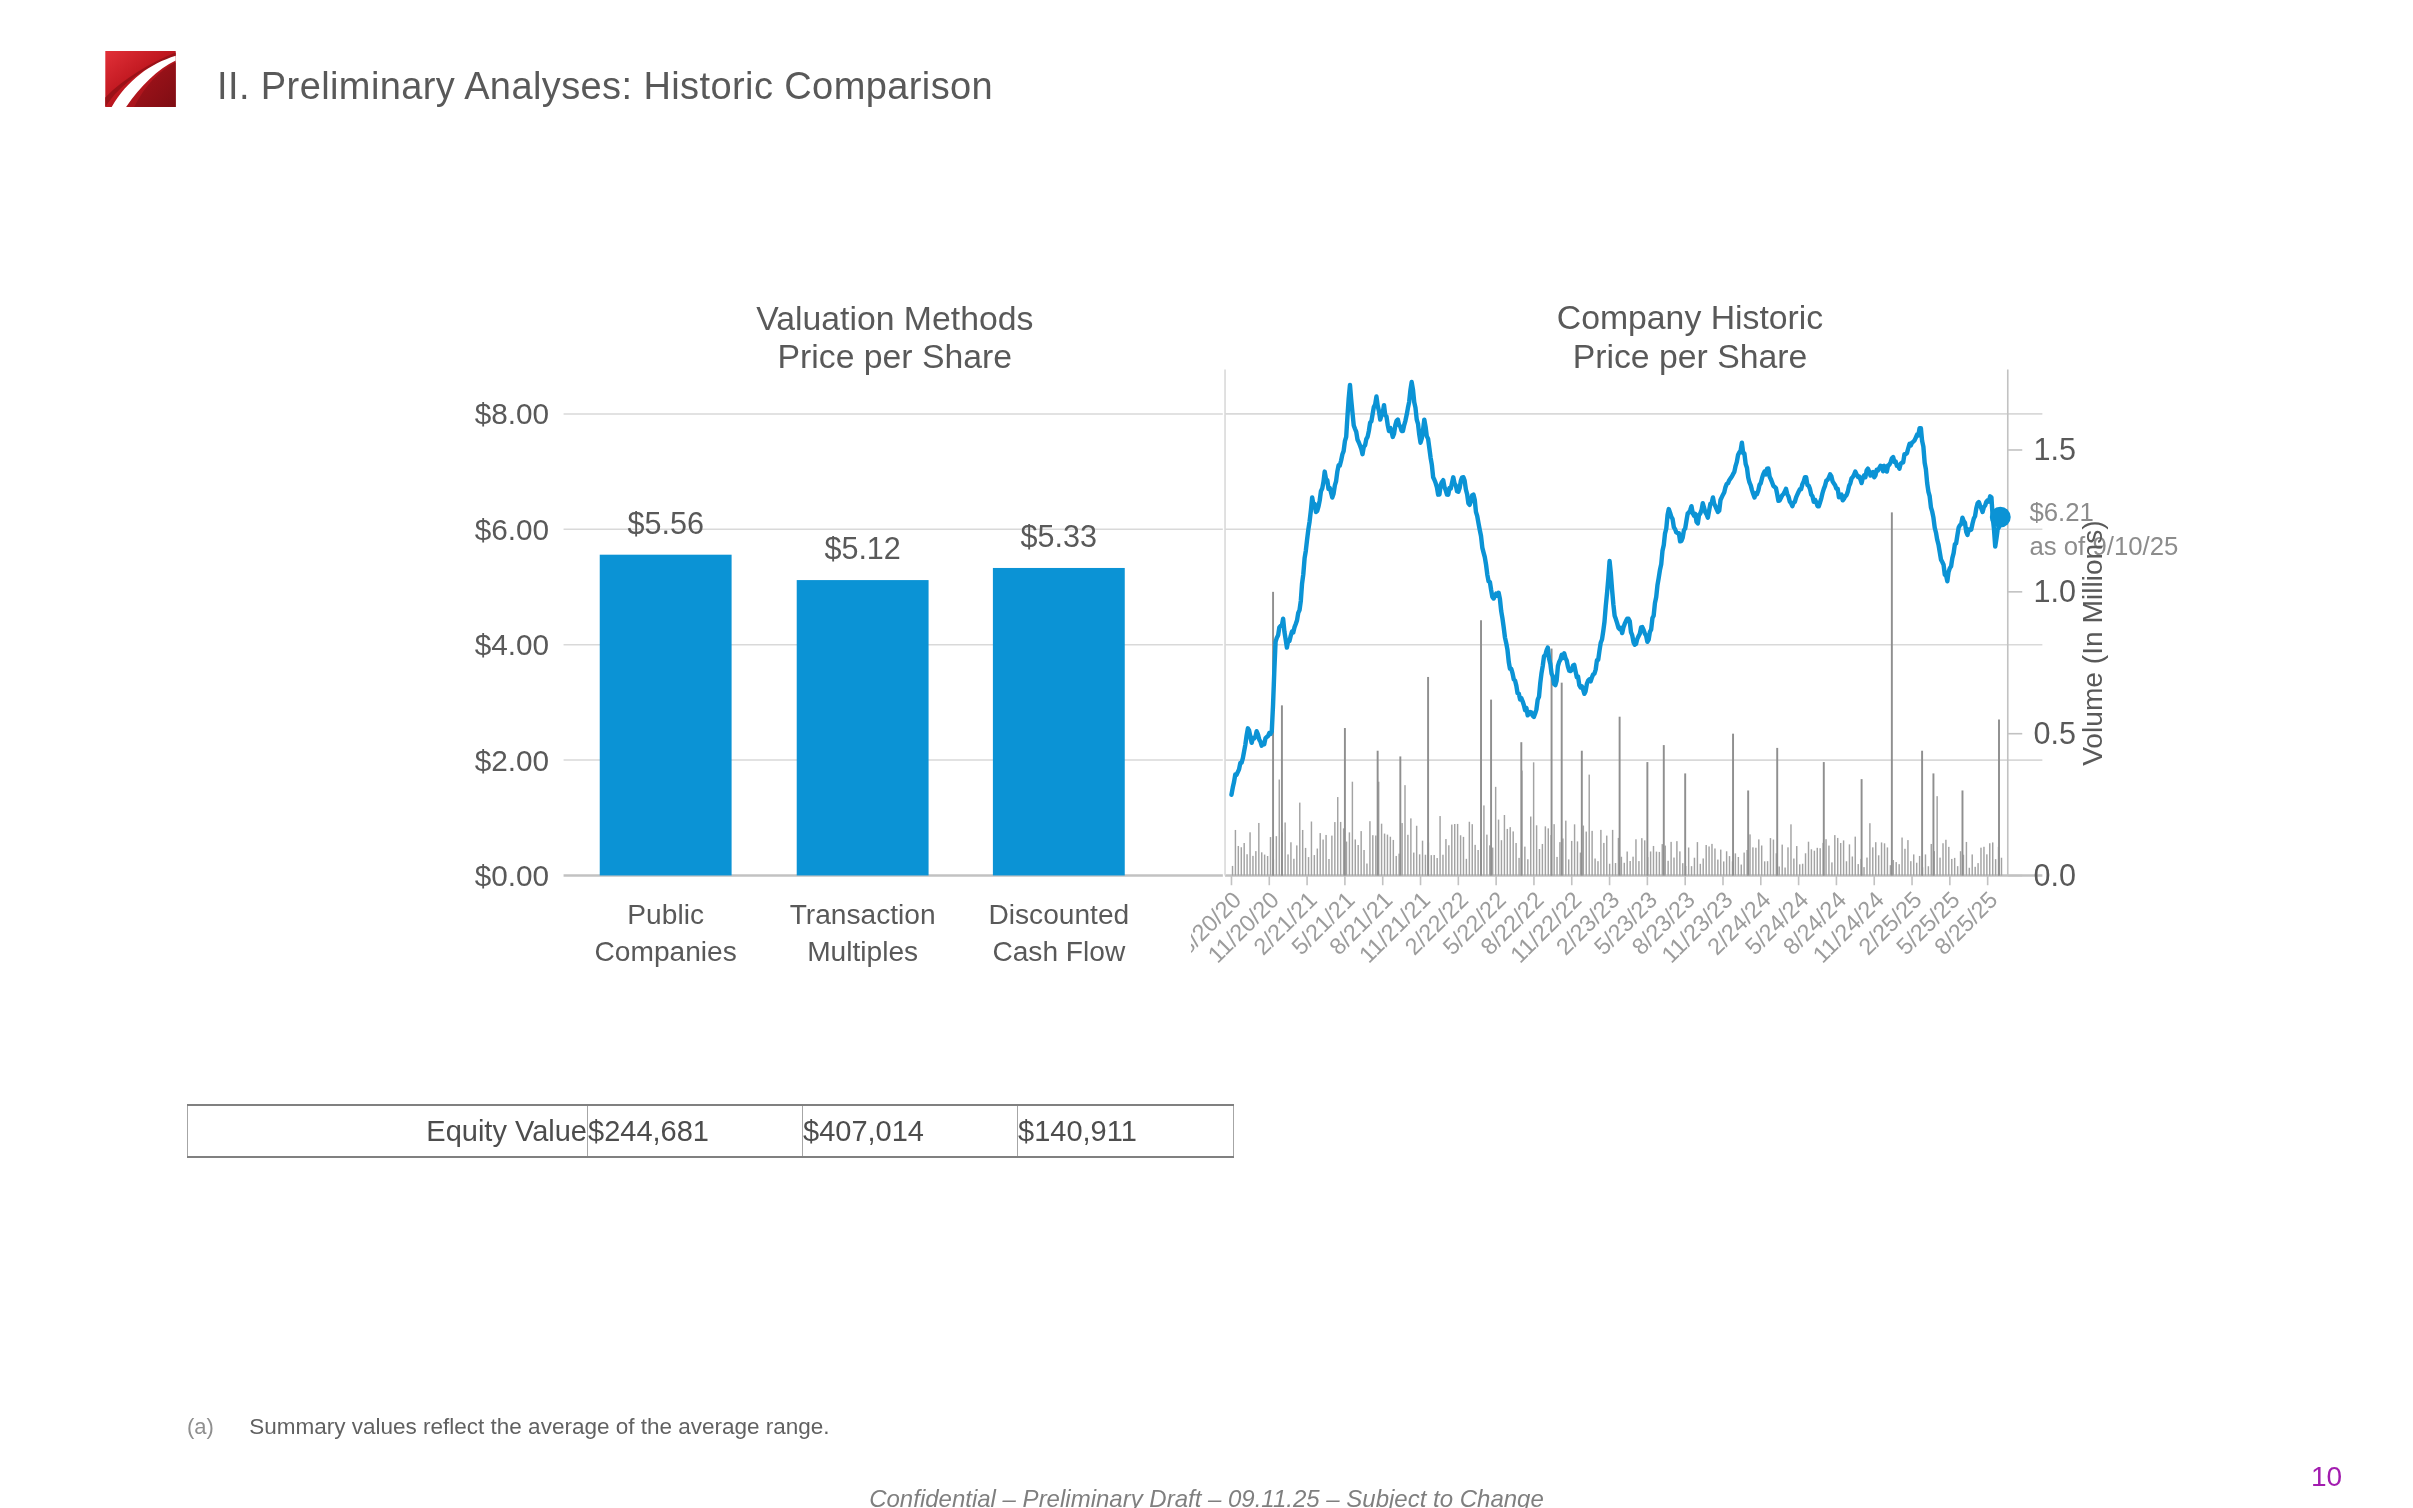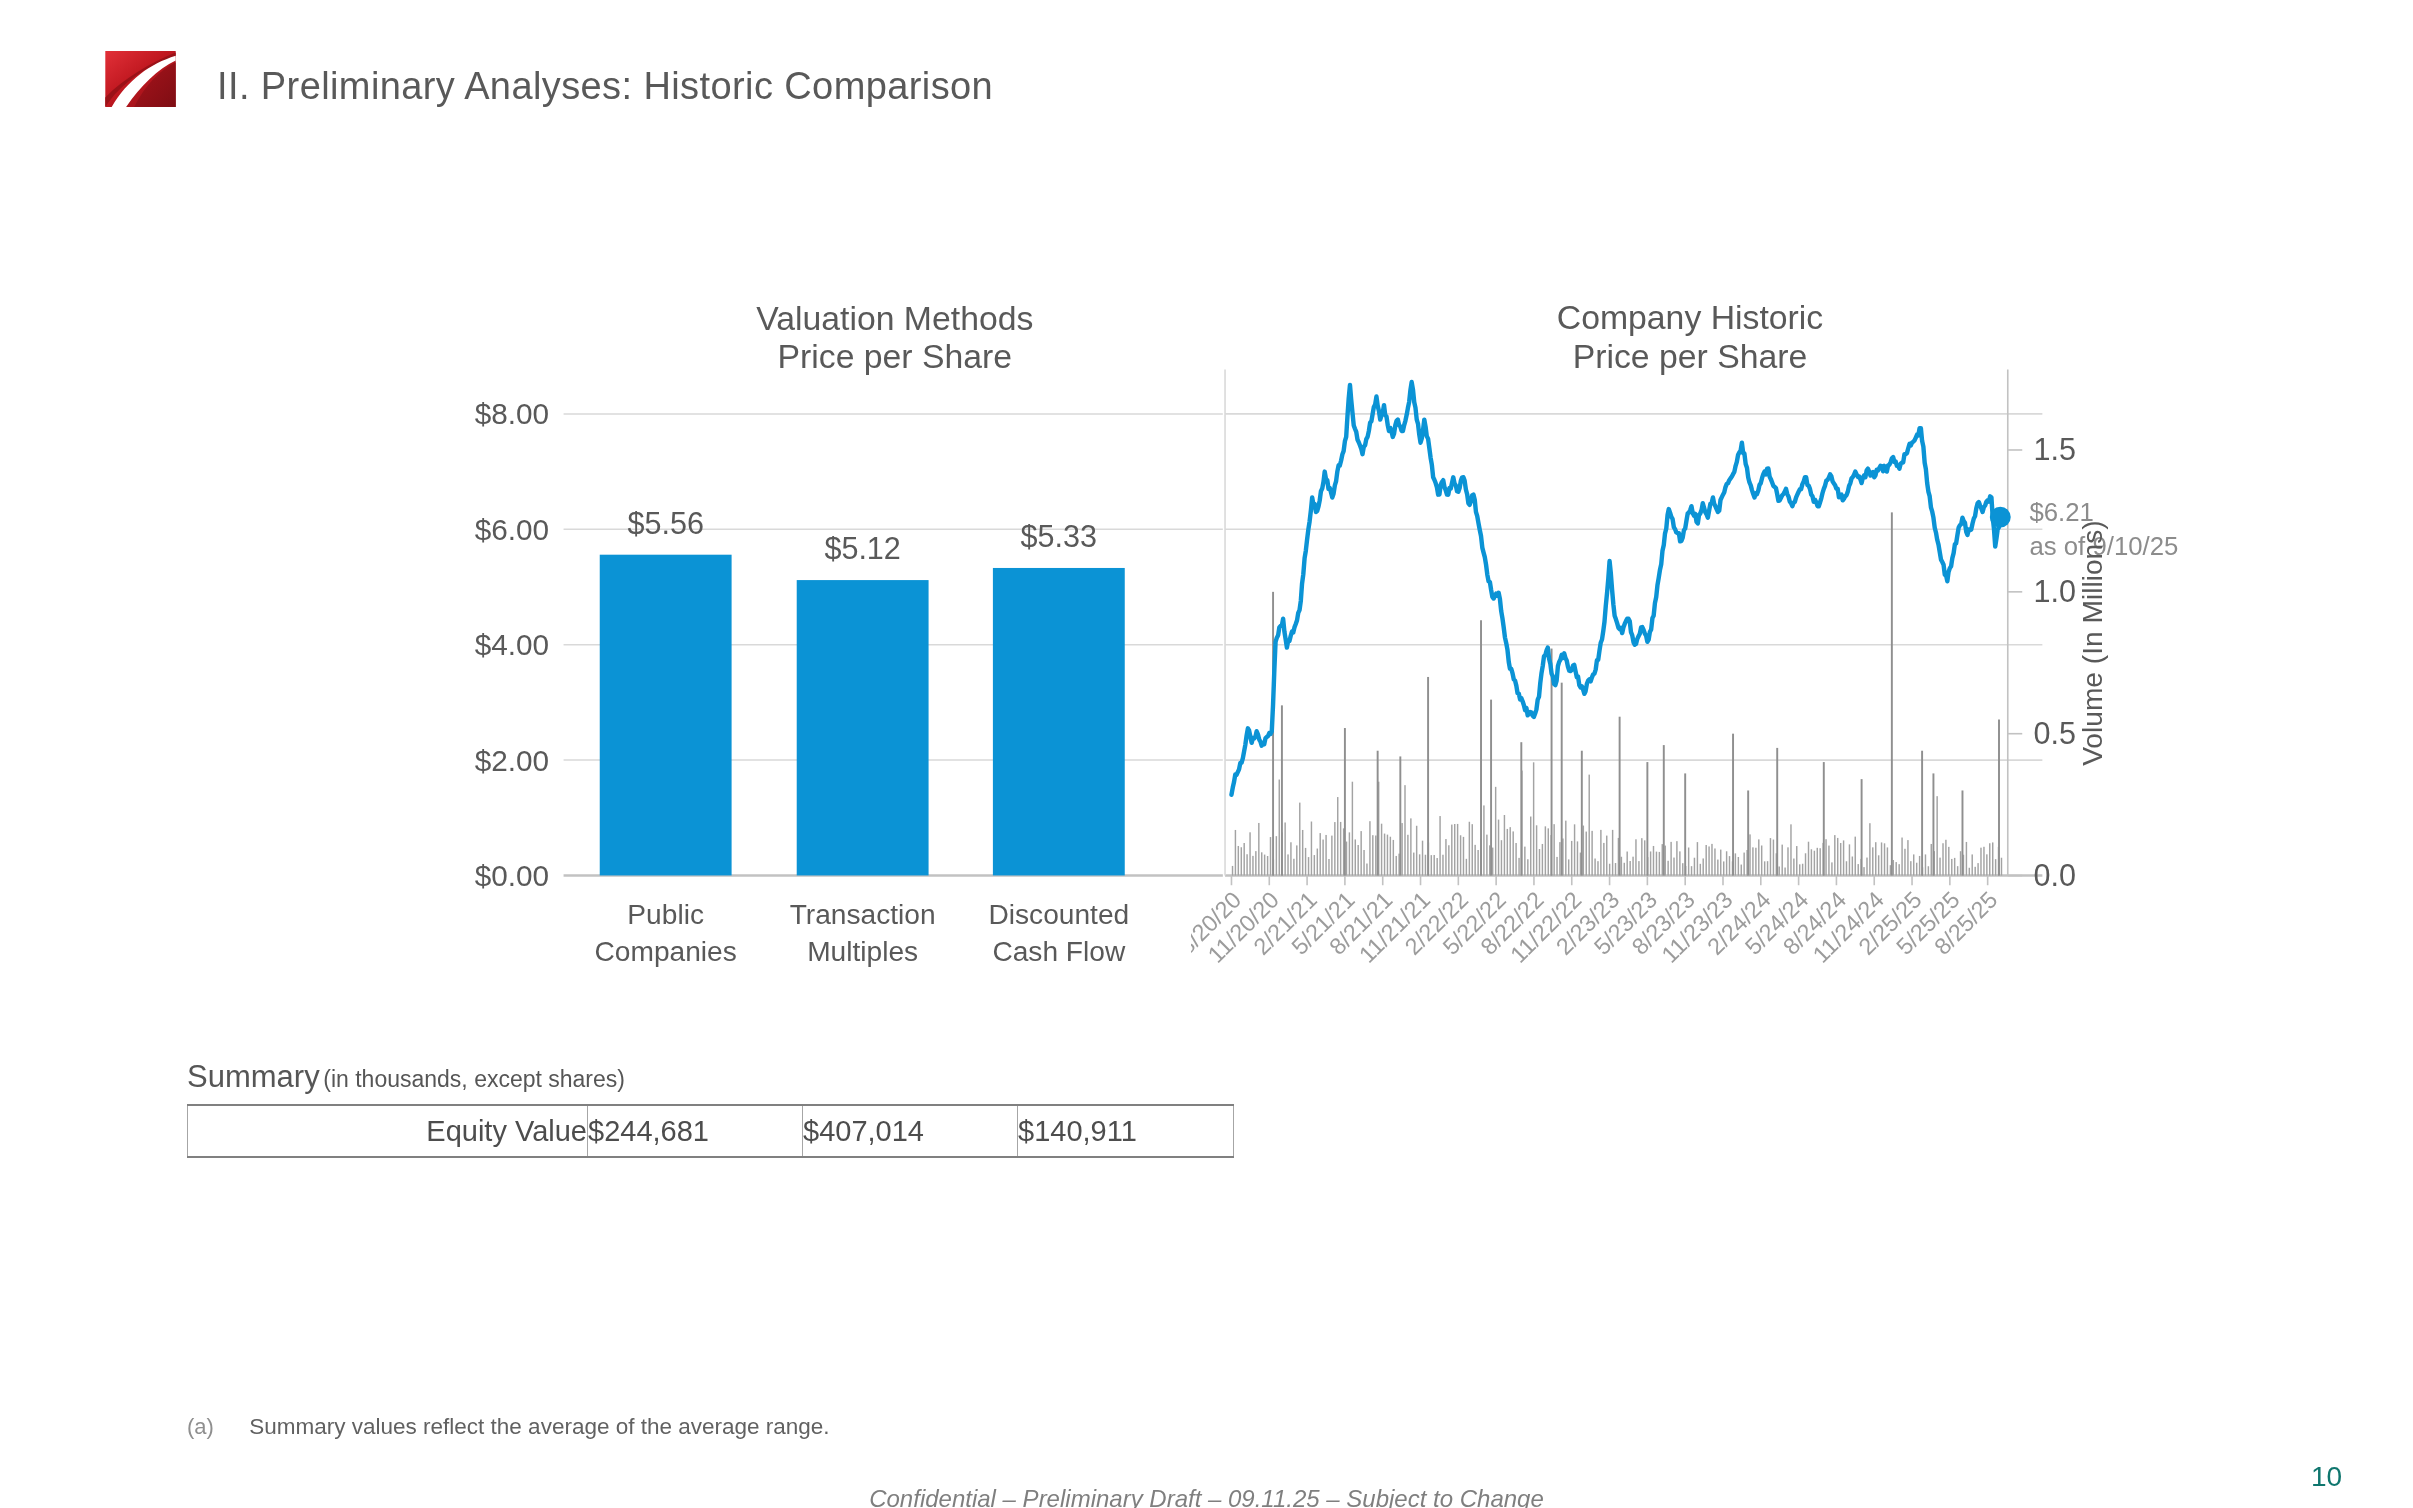--- a/index.html
+++ b/index.html
@@ -15,21 +15,21 @@
   table.sum-table{position:absolute;left:187px;top:1104px;width:1046px;border-collapse:collapse;
                   table-layout:fixed;font-size:29px;color:#4d4d4d;}
   table.sum-table td{border-left:1.6px solid #a6a6a6;border-right:1.6px solid #a6a6a6;
                      border-top:2.4px solid #808080;border-bottom:2.4px solid #808080;
                      height:50px;text-align:left;padding:0;}
   table.sum-table td.lbl{text-align:right;padding-left:13px;}
   .footnote{position:absolute;left:187px;top:1414px;font-size:22.5px;color:#616161;}
   .footnote .marker{display:inline-block;width:56px;color:#8f8f8f;font-size:22px;}
   .footer{position:absolute;left:0;right:0;top:1485px;text-align:center;font-style:italic;
           font-size:24px;color:#7f7f7f;}
-  .pagenum{position:absolute;left:2311px;top:1461px;font-size:28px;color:#0f766e;}
+  .pagenum{position:absolute;left:2311px;top:1461px;font-size:28px;color:#a21caf;}
 </style>
 </head>
 <body>
 
 <div class="slide">
 
   <svg class="logo" viewBox="0 0 88 70">
     <defs>
       <linearGradient id="lgred" x1="0" y1="0" x2="1" y2="1">
         <stop offset="0" stop-color="#E23038"></stop>
@@ -428,24 +428,20 @@
         <rect x="957.5" y="653.2" width="2.4" height="105.8" fill="#8f8f8f"></rect>
         <rect x="1002.9" y="565.0" width="2.4" height="194.0" fill="#8f8f8f"></rect>
       </g>
       <path d="M50.0 658.5L51.6 649.6L53.1 643.1L54.7 633.4L56.3 633.9L57.8 630.5L59.4 627.0L61.0 619.1L62.5 618.9L64.1 613.3L65.7 604.7L67.2 596.5L68.8 585.1L70.4 576.0L71.9 578.6L73.5 586.5L75.1 594.0L76.6 588.0L78.2 588.7L79.8 586.3L81.3 579.6L82.9 583.5L84.5 589.9L86.0 592.4L87.6 597.6L89.2 593.8L90.7 595.7L92.3 588.1L93.9 586.8L95.4 585.6L97.0 581.8L98.6 582.9L100.1 579.6L101.7 546.3L103.3 503.2L104.8 468.4L106.4 463.3L108.0 460.3L109.5 450.5L111.1 448.6L112.7 447.6L114.2 439.7L115.8 455.8L117.4 465.6L118.9 475.6L120.5 466.9L122.1 467.3L123.6 461.2L125.2 455.6L126.8 456.7L128.3 450.5L129.9 446.3L131.5 441.6L133.0 432.4L134.6 429.0L136.2 417.3L137.7 396.4L139.3 384.4L140.9 364.4L142.4 355.3L144.0 341.3L145.6 328.5L147.1 318.9L148.7 305.3L150.3 289.0L151.8 297.2L153.4 297.0L155.0 307.0L156.5 305.8L158.1 300.5L159.7 292.6L161.2 281.2L162.8 277.9L164.4 269.4L165.9 256.8L167.5 266.1L169.1 267.4L170.6 278.3L172.2 277.2L173.8 283.0L175.3 289.0L176.9 284.4L178.5 274.0L180.0 269.1L181.6 256.8L183.2 248.8L184.7 249.3L186.3 243.0L187.9 235.2L189.4 231.4L191.0 219.0L192.6 213.7L194.1 189.1L195.7 166.3L197.3 149.1L198.8 167.1L200.4 183.5L202.0 199.4L203.5 203.5L205.1 207.5L206.7 217.3L208.2 220.4L209.8 224.4L211.4 228.7L212.9 235.2L214.5 225.9L216.1 224.1L217.6 216.5L219.2 213.7L220.8 206.2L222.3 196.1L223.9 194.3L225.5 185.0L227.0 176.5L228.6 173.4L230.2 163.5L231.7 174.8L233.3 181.4L234.9 192.2L236.4 187.1L238.0 183.8L239.6 174.2L241.1 186.6L242.7 188.4L244.3 199.4L245.8 206.5L247.4 202.5L249.0 207.4L250.5 213.7L252.1 209.6L253.7 199.1L255.2 193.8L256.8 192.2L258.4 199.1L259.9 200.8L261.5 206.3L263.1 206.5L264.6 199.4L266.2 193.7L267.8 186.2L269.3 177.8L270.9 170.1L272.5 155.1L274.0 145.5L275.6 154.8L277.2 170.5L278.7 177.3L280.3 192.2L281.9 197.5L283.4 210.6L285.0 220.9L286.6 215.6L288.1 205.5L289.7 192.2L291.3 201.1L292.8 212.9L294.4 215.9L296.0 228.0L297.5 239.3L299.1 248.6L300.7 263.9L302.2 266.9L303.8 271.1L305.4 276.5L306.9 285.5L308.5 285.3L310.1 273.0L311.6 269.7L313.2 267.5L314.8 276.1L316.3 280.1L317.9 285.4L319.5 285.5L321.0 277.2L322.6 277.9L324.2 270.8L325.7 263.9L327.3 271.7L328.9 274.0L330.4 281.2L332.0 281.9L333.6 277.3L335.1 268.3L336.7 264.0L338.3 263.9L339.8 268.0L341.4 279.1L343.0 285.1L344.5 296.2L346.1 298.1L347.7 293.4L349.2 286.5L350.8 285.5L352.4 291.8L353.9 306.9L355.5 312.1L357.1 321.3L358.6 329.1L360.2 336.8L361.8 351.3L363.3 357.2L364.9 363.2L366.5 372.8L368.0 384.8L369.6 393.1L371.2 393.9L372.7 403.6L374.3 412.6L375.9 414.6L377.4 411.2L379.0 408.5L380.6 411.1L382.1 407.4L383.7 415.1L385.3 430.4L386.8 439.0L388.4 450.5L390.0 463.2L391.5 469.8L393.1 478.5L394.7 493.5L396.2 501.9L397.8 501.9L399.4 507.6L400.9 515.0L402.5 516.5L404.1 522.9L405.6 532.1L407.2 533.0L408.8 540.0L410.3 538.4L411.9 542.3L413.5 547.3L415.0 553.5L416.6 550.6L418.2 559.8L419.7 558.1L421.3 555.6L422.9 556.4L424.4 560.1L426.0 561.7L427.6 557.3L429.1 552.4L430.7 540.2L432.3 536.6L433.8 520.3L435.4 507.3L437.0 498.0L438.5 486.4L440.1 485.1L441.7 479.1L443.2 475.6L444.8 489.5L446.4 496.0L447.9 507.9L449.5 511.4L451.1 521.0L452.6 522.2L454.2 516.7L455.8 498.7L457.3 493.5L458.9 490.6L460.5 484.6L462.0 488.4L463.6 482.8L465.2 488.6L466.7 491.6L468.3 499.6L469.9 504.3L471.4 504.7L473.0 503.4L474.6 498.1L476.1 497.1L477.7 504.8L479.3 512.5L480.8 511.5L482.4 522.2L484.0 525.1L485.5 523.7L487.1 527.8L488.7 533.0L490.2 529.8L491.8 520.6L493.4 516.5L494.9 515.0L496.5 517.6L498.1 512.6L499.6 508.9L501.2 507.9L502.8 502.7L504.3 491.3L505.9 490.8L507.5 479.2L509.0 469.6L510.6 465.6L512.2 454.8L513.7 443.3L515.3 423.8L516.9 407.5L518.4 390.2L520.0 368.0L521.6 383.6L523.1 403.4L524.7 421.8L526.3 436.1L527.8 440.1L529.4 445.3L531.0 450.9L532.5 452.7L534.1 451.1L535.7 457.6L537.2 450.6L538.8 446.2L540.4 442.6L541.9 439.6L543.5 439.7L545.1 442.9L546.6 456.3L548.2 460.3L549.8 469.2L551.3 472.0L552.9 471.0L554.5 464.7L556.0 461.5L557.6 458.4L559.2 450.5L560.7 450.1L562.3 453.6L563.9 458.3L565.4 460.5L567.0 468.4L568.6 465.8L570.1 456.2L571.7 453.1L573.3 438.9L574.8 436.1L576.4 420.3L578.0 412.8L579.5 398.3L581.1 388.9L582.7 378.7L584.2 372.1L585.8 355.1L587.4 348.0L588.9 333.9L590.5 327.6L592.1 310.6L593.6 303.4L595.2 307.9L596.8 313.2L598.3 315.7L599.9 325.8L601.5 328.5L603.0 332.3L604.6 333.2L606.2 333.4L607.7 343.5L609.3 342.9L610.9 339.0L612.4 329.8L614.0 327.6L615.6 317.7L617.1 309.0L618.7 307.7L620.3 304.6L621.8 299.8L623.4 308.6L625.0 311.6L626.5 309.3L628.1 319.3L629.7 321.3L631.2 310.8L632.8 308.9L634.4 304.3L635.9 296.2L637.5 302.0L639.1 307.4L640.6 310.0L642.2 314.1L643.8 304.9L645.3 297.0L646.9 295.9L648.5 289.0L650.0 296.8L651.6 300.0L653.2 303.8L654.7 307.0L656.3 305.5L657.9 292.1L659.4 288.9L661.0 285.5L662.6 282.4L664.1 276.1L665.7 272.1L667.3 271.2L668.8 267.5L670.4 265.3L672.0 263.0L673.5 260.0L675.1 257.2L676.7 249.6L678.2 244.7L679.8 235.9L681.4 232.9L682.9 230.8L684.5 220.9L686.1 234.1L687.6 234.3L689.2 247.3L690.8 252.0L692.3 263.9L693.9 270.3L695.5 273.9L697.0 279.8L698.6 284.6L700.2 289.0L701.7 283.6L703.3 284.8L704.9 280.4L706.4 273.3L708.0 271.1L709.6 264.7L711.1 260.0L712.7 256.7L714.3 260.3L715.8 253.2L717.4 253.0L719.0 263.2L720.5 266.2L722.1 270.4L723.7 274.7L725.2 275.8L726.8 277.3L728.4 285.0L729.9 293.2L731.5 292.6L733.1 289.3L734.6 286.2L736.2 284.6L737.8 281.8L739.3 278.3L740.9 284.8L742.5 288.1L744.0 294.1L745.6 296.0L747.2 299.8L748.7 295.5L750.3 294.5L751.9 288.8L753.4 285.4L755.0 281.9L756.6 278.7L758.1 278.7L759.7 272.4L761.3 269.2L762.8 263.9L764.4 263.9L766.0 273.8L767.5 274.3L769.1 278.3L770.7 285.5L772.2 287.3L773.8 294.3L775.4 291.8L776.9 294.8L778.5 299.8L780.1 299.9L781.6 295.3L783.2 290.1L784.8 283.2L786.3 278.3L787.9 274.2L789.5 267.8L791.0 267.2L792.6 264.2L794.2 260.3L795.7 262.6L797.3 269.2L798.9 271.5L800.4 273.7L802.0 278.3L803.6 278.2L805.1 288.7L806.7 286.3L808.3 285.5L809.8 292.6L811.4 290.4L813.0 287.3L814.5 286.3L816.1 282.0L817.7 274.7L819.2 271.4L820.8 265.2L822.4 263.6L823.9 260.8L825.5 256.8L827.1 260.3L828.6 263.4L830.2 262.9L831.8 266.5L833.3 271.1L834.9 264.2L836.5 261.4L838.0 263.9L839.6 255.2L841.2 253.2L842.7 256.7L844.3 261.7L845.9 258.0L847.4 257.5L849.0 263.9L850.6 261.4L852.1 254.5L853.7 255.3L855.3 252.3L856.8 249.6L858.4 250.0L860.0 256.4L861.5 249.7L863.1 252.8L864.7 256.8L866.2 249.3L867.8 248.4L869.4 245.2L870.9 240.3L872.5 238.8L874.1 244.8L875.6 244.2L877.2 249.7L878.8 249.8L880.3 253.2L881.9 247.0L883.5 245.6L885.0 245.5L886.6 235.1L888.2 235.2L889.7 233.8L891.3 227.8L892.9 222.3L894.4 224.4L896.0 220.9L897.6 219.5L899.1 218.1L900.7 214.5L902.3 210.7L903.8 211.8L905.4 202.8L907.0 202.9L908.5 218.6L910.1 225.8L911.7 245.8L913.2 253.8L914.8 271.1L916.4 282.0L917.9 287.4L919.5 301.2L921.1 306.7L922.6 314.1L924.2 326.7L925.8 332.8L927.3 341.6L928.9 347.6L930.5 357.2L932.0 366.2L933.6 369.2L935.2 372.6L936.7 385.0L938.3 385.8L939.9 393.1L941.4 381.6L943.0 376.8L944.6 374.4L946.1 364.4L947.7 358.2L949.3 346.9L950.8 346.0L952.4 335.7L954.0 326.3L955.5 323.4L957.1 322.2L958.7 314.1L960.2 318.2L961.8 320.5L963.4 331.9L964.9 335.7L966.5 328.8L968.1 329.5L969.6 329.0L971.2 321.3L972.8 315.2L974.3 312.4L975.9 302.4L977.5 296.2L979.0 294.6L980.6 299.0L982.2 302.8L983.7 307.0L985.3 301.1L986.9 299.0L988.4 294.3L990.0 292.6L991.6 294.1L993.1 287.6L994.7 289.0L996.3 314.0L997.8 327.5L999.4 350.0L1001.0 339.6L1002.5 328.4L1004.1 326.1L1005.7 313.4" fill="none" stroke="#0B93D5" stroke-width="5.5" stroke-linejoin="round" stroke-linecap="round"></path>
       <circle cx="1005.7" cy="313.4" r="13" fill="#0B93D5"></circle>
       <text x="1042" y="318" font-size="32" fill="#8C8C8C" text-anchor="start" font-family="&quot;Liberation Sans&quot;, sans-serif">$6.21</text>
       <text x="1042" y="360" font-size="32" fill="#8C8C8C" text-anchor="start" font-family="&quot;Liberation Sans&quot;, sans-serif">as of 9/10/25</text>
       <text x="1132" y="470" font-size="35" fill="#595959" text-anchor="middle" font-family="&quot;Liberation Sans&quot;, sans-serif" transform="rotate(-90 1132 470)">Volume (In Millions)</text>
     </svg>
 
-  <div class="sum-head">
-    <span class="main">Summary</span>
-    <span class="note">(in thousands, except shares)</span>
-  </div>
 
   <table class="sum-table">
     <colgroup>
         <col style="width:400px">
         <col style="width:215px">
         <col style="width:215px">
         <col style="width:216px">
       </colgroup>
     <tbody>
       <tr>

